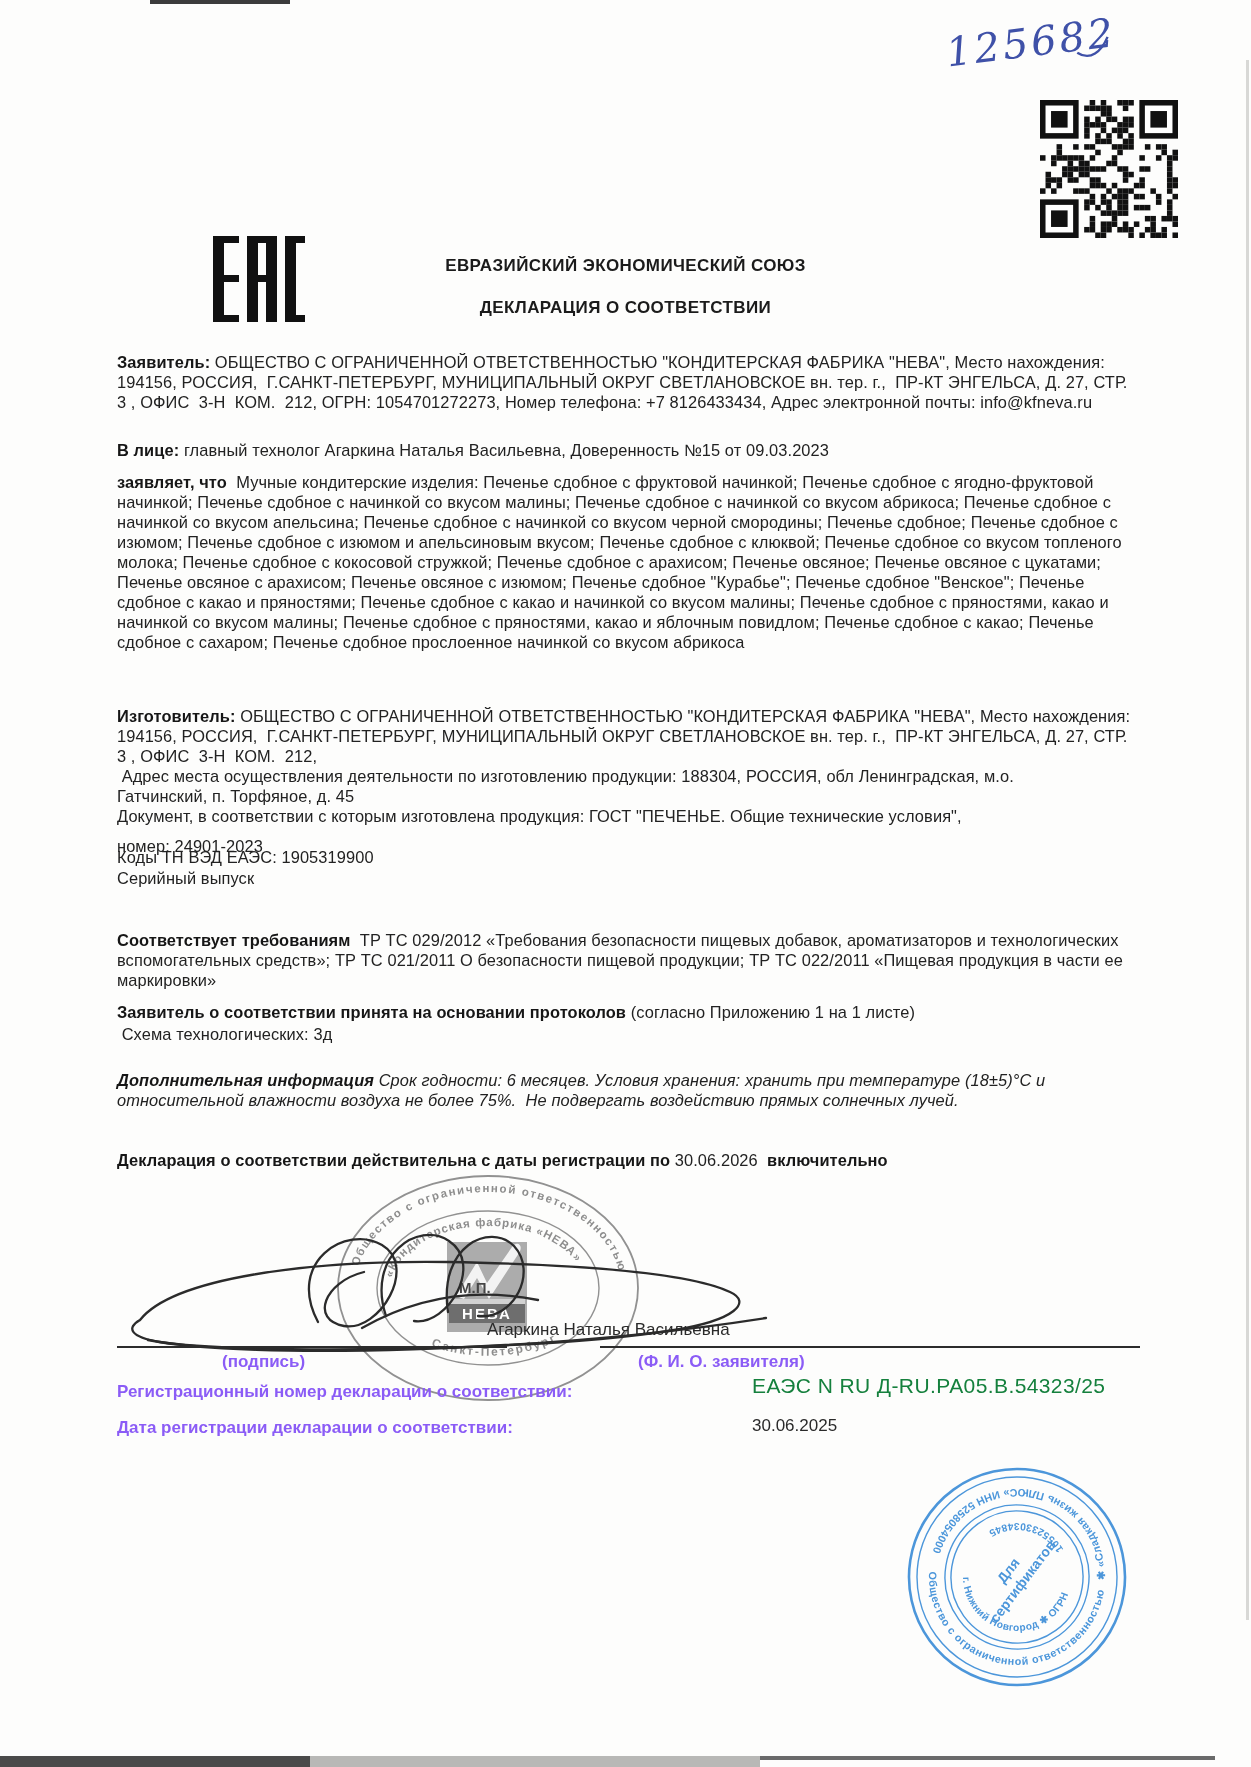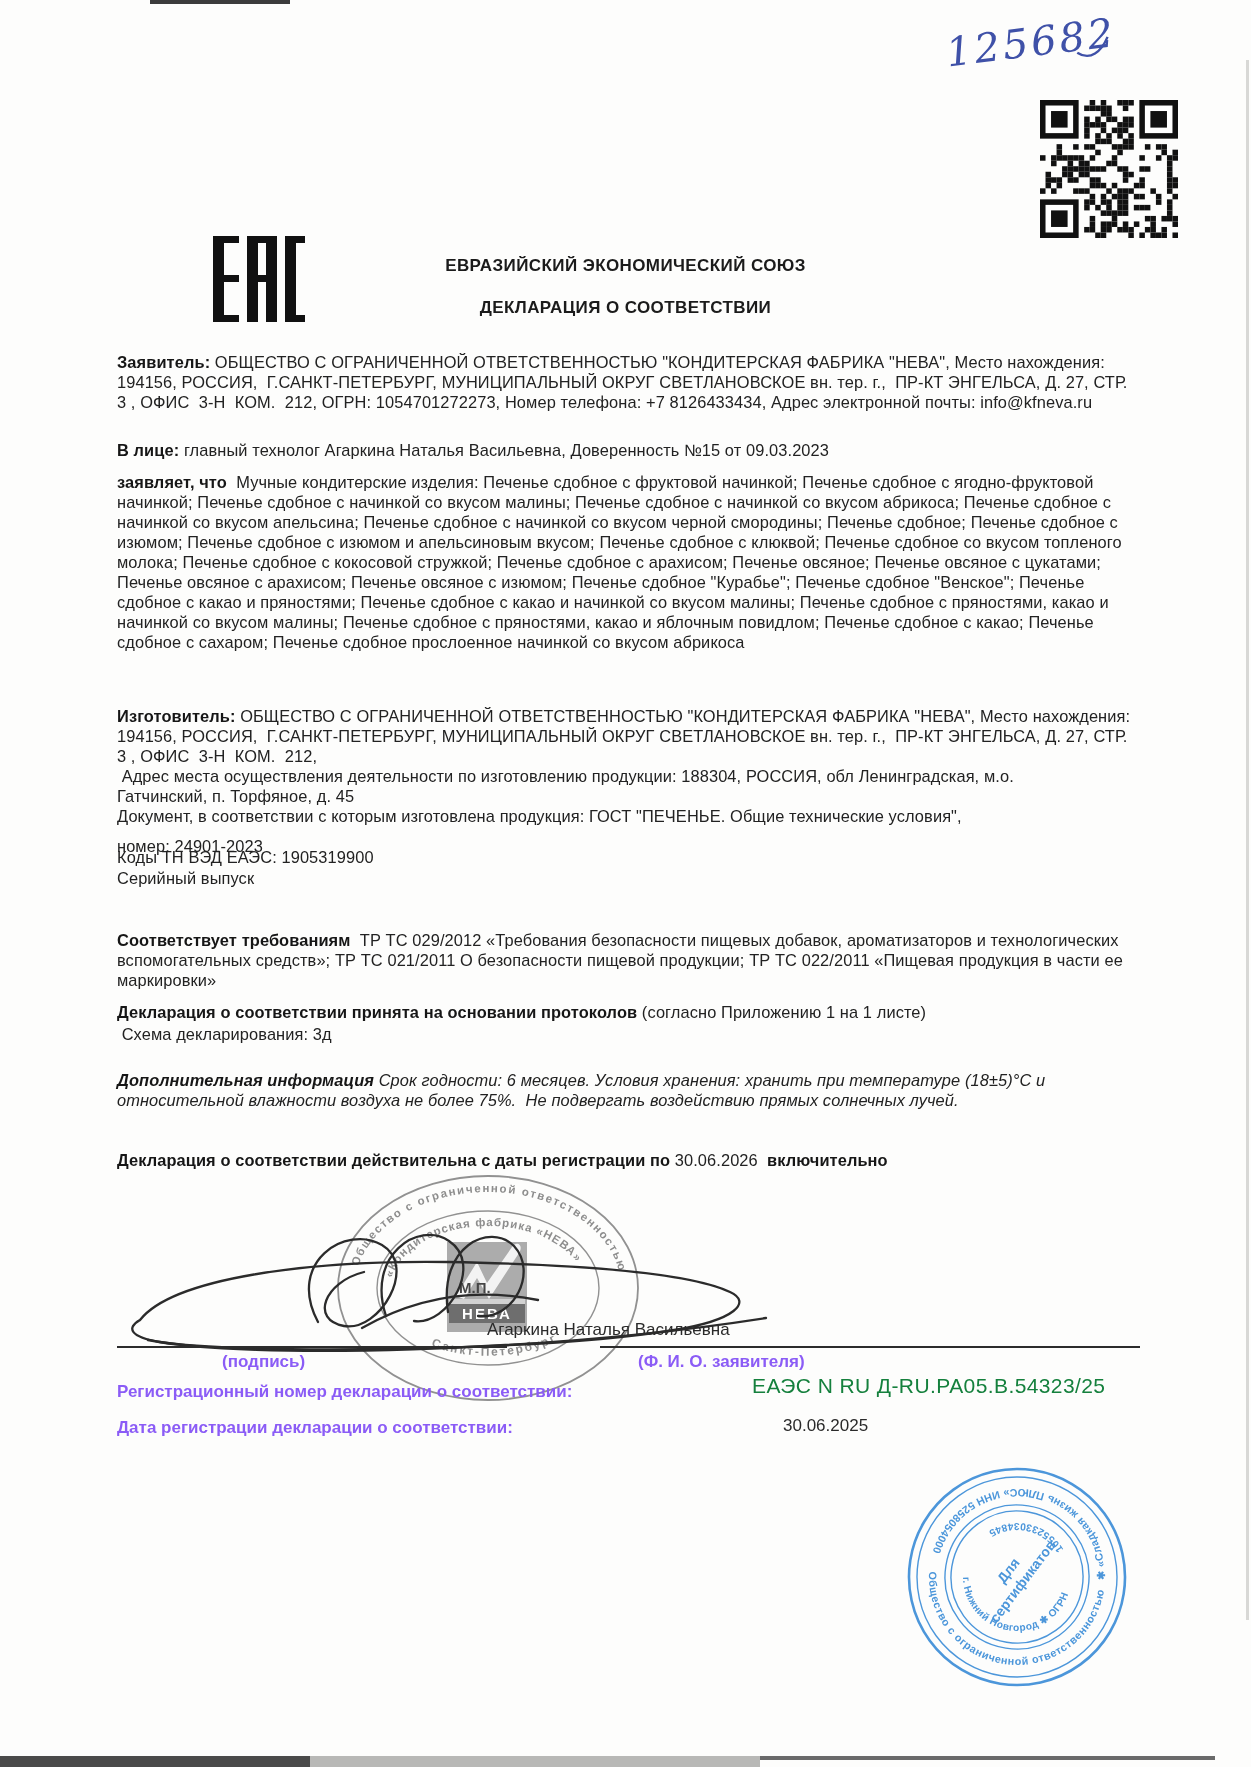--- a/index.html
+++ b/index.html
@@ -280,22 +280,22 @@
 <div class="para" style="top:706px;"><b>Изготовитель:</b><span> ОБЩЕСТВО С ОГРАНИЧЕННОЙ ОТВЕТСТВЕННОСТЬЮ "КОНДИТЕРСКАЯ ФАБРИКА "НЕВА", Место нахождения: 194156, РОССИЯ,  Г.САНКТ-ПЕТЕРБУРГ, МУНИЦИПАЛЬНЫЙ ОКРУГ СВЕТЛАНОВСКОЕ вн. тер. г.,  ПР-КТ ЭНГЕЛЬСА, Д. 27, СТР. 3 , ОФИС  3-Н  КОМ.  212,</span></div>
 <div class="para" style="top:766px;"> Адрес места осуществления деятельности по изготовлению продукции: 188304, РОССИЯ, обл Ленинградская, м.о.</div>
 <div class="para" style="top:786px;">Гатчинский, п. Торфяное, д. 45</div>
 <div class="para" style="top:806px;">Документ, в соответствии с которым изготовлена продукция: ГОСТ "ПЕЧЕНЬЕ. Общие технические условия",</div>
 <div class="para" style="top:836px;">номер: 24901-2023</div>
 <div class="para" style="top:847px;">Коды ТН ВЭД ЕАЭС: 1905319900</div>
 <div class="para" style="top:868px;">Серийный выпуск</div>
 
 <div class="para" style="top:930px;"><b>Соответствует требованиям</b><span>  ТР ТС 029/2012 «Требования безопасности пищевых добавок, ароматизаторов и технологических вспомогательных средств»; ТР ТС 021/2011 О безопасности пищевой продукции; ТР ТС 022/2011 «Пищевая продукция в части ее маркировки»</span></div>
 
-<div class="para" style="top:1002px;"><b>Декларация о соответствии принята на основании протоколов</b><span> (согласно Приложению 1 на 1 листе)</span></div>
-<div class="para" style="top:1024px;"> Схема декларирования: 3д</div>
+<div class="para" style="top:1002px;"><b>Заявитель о соответствии принята на основании протоколов</b><span> (согласно Приложению 1 на 1 листе)</span></div>
+<div class="para" style="top:1024px;"> Схема технологических: 3д</div>
 
 <div class="para" style="top:1070px;font-style:italic;"><b>Дополнительная информация</b><span> Срок годности: 6 месяцев. Условия хранения: хранить при температуре (18±5)°С и относительной влажности воздуха не более 75%.  Не подвергать воздействию прямых солнечных лучей.</span></div>
 
 <div class="para" style="top:1150px;"><b>Декларация о соответствии действительна с даты регистрации по</b><span> 30.06.2026</span><b>  включительно</b></div>
 
 <svg class="abs" style="left:328px;top:1168px;opacity:.82;" width="320" height="240" viewBox="0 0 320 240">
   <defs>
     <path id="np-outer-top" d="M 27,120 A 133,96 0 1 1 293,120" fill="none"></path>
     <path id="np-outer-bottom" d="M 40,122 A 124,88 0 0 0 280,122" fill="none"></path>
     <path id="np-inner-top" d="M 63,120 A 97,62 0 1 1 257,120" fill="none"></path>
@@ -336,21 +336,21 @@
 <div class="value" style="left:487px;top:1320px;">Агаркина Наталья Васильевна</div>
 
 <div class="rule" style="left:117px;top:1346px;width:390px;"></div>
 <div class="rule" style="left:600px;top:1346px;width:540px;"></div>
 <div class="caption" style="left:222px;top:1352px;">(подпись)</div>
 <div class="caption" style="left:638px;top:1352px;">(Ф. И. О. заявителя)</div>
 
 <div class="caption" style="left:117px;top:1382px;">Регистрационный номер декларации о соответствии:</div>
 <div class="value-big" style="left:752px;top:1374px;">ЕАЭС N RU Д-RU.РА05.В.54323/25</div>
 <div class="caption" style="left:117px;top:1418px;">Дата регистрации декларации о соответствии:</div>
-<div class="value" style="left:783px;top:1416px;">30.06.2025</div>
+<div class="value" style="left:752px;top:1416px;">30.06.2025</div>
 
 <svg class="abs" style="left:905px;top:1465px;opacity:.92;" width="224" height="224" viewBox="0 0 224 224">
   <defs>
     <path id="bp-outer-bottom" d="M 24,112 A 88,88 0 0 0 200,112" fill="none"></path>
     <path id="bp-outer-top" d="M 200,112 A 88,88 0 0 0 24,112" fill="none"></path>
     <path id="bp-inner-bottom" d="M 58,112 A 54,54 0 0 0 166,112" fill="none"></path>
     <path id="bp-inner-top" d="M 166,112 A 54,54 0 0 0 58,112" fill="none"></path>
   </defs>
   <g transform="rotate(9 112 112)" stroke="#3d8ed8" fill="none">
     <circle cx="112" cy="112" r="108" stroke-width="2.6"></circle>

